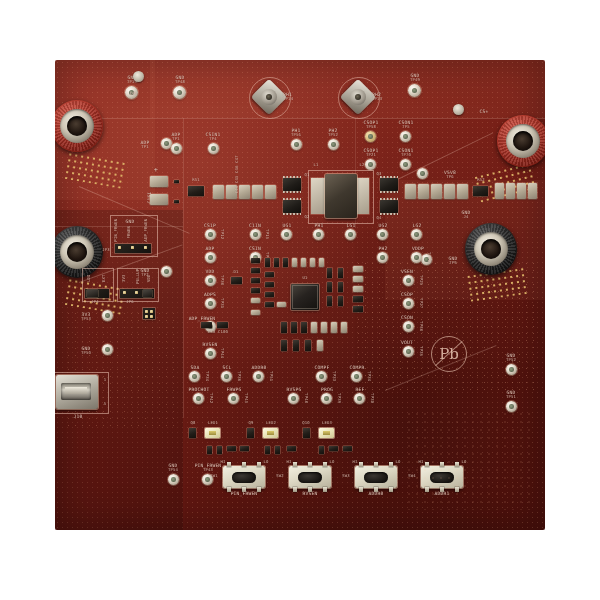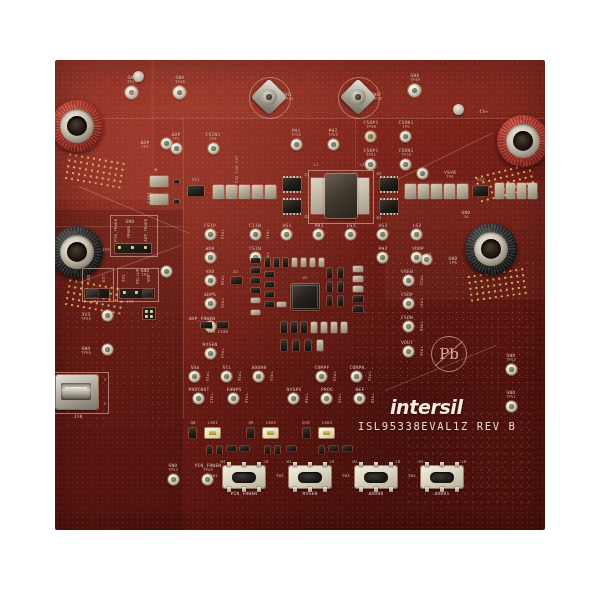--- a/index.html
+++ b/index.html
@@ -659,22 +659,20 @@
       <div class="leg" style="left:4px;top:-4px;"></div>
         <div class="leg" style="left:19px;top:-4px;"></div>
         <div class="leg" style="left:34px;top:-4px;"></div>
       <div class="leg" style="left:4px;top:21px;"></div>
         <div class="leg" style="left:19px;top:21px;"></div>
         <div class="leg" style="left:34px;top:21px;"></div>
       <div class="rock"></div>
     </div>
     <div class="lbl" style="left:354px;top:431px;width:66px;">ADDR1</div>
 
-    <div class="brand" style="left:335px;top:336px;">intersil</div>
-    <div class="partno" style="left:303px;top:360px;">ISL95338EVAL1Z  REV  B</div>
 
     <div class="pbfree" style="left:376px;top:276px;">
       <span>Pb</span>
       <i></i>
     </div>
 
     <div class="pour" style="left:350px;top:350px;width:130px;height:100px;opacity:.28;background-size:8px 8px;"></div>
 
   </div>
 

